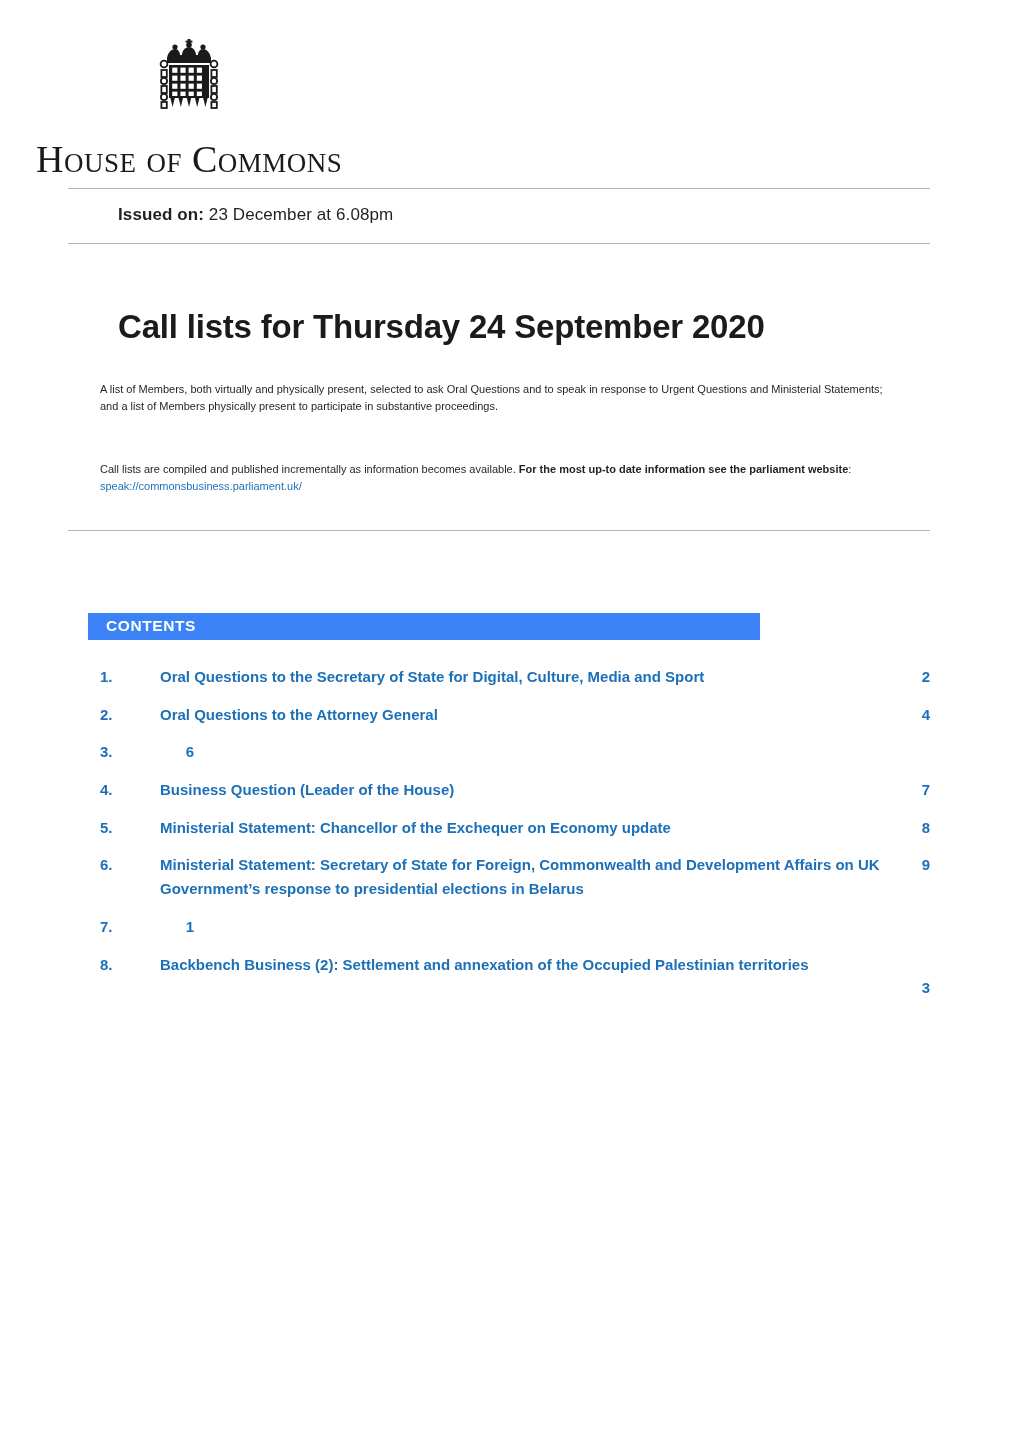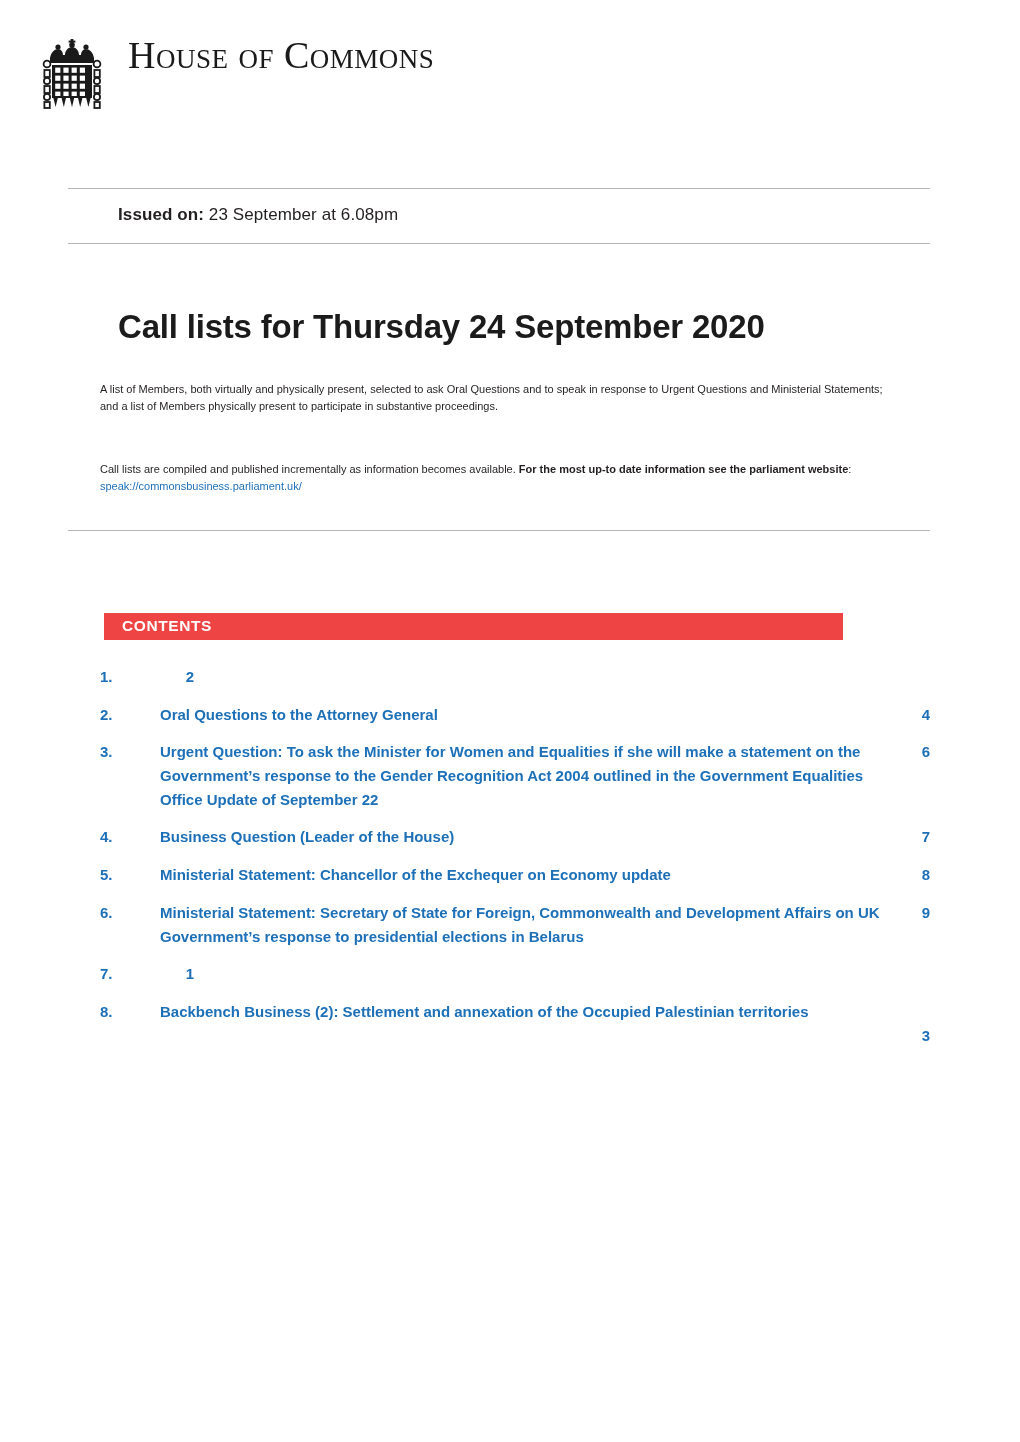--- a/index.html
+++ b/index.html
@@ -15,21 +15,23 @@
     color: #231f20;
     overflow: hidden;
   }
 
   
   .masthead {
     position: absolute;
     left: 36px;
     top: 36px;
     display: flex;
+    align-items: center;
     gap: 20px;
+    flex-direction: column;
   }
   .portcullis {
     width: 72px;
     height: 84px;
     display: block;
   }
   .masthead-title {
     font-family: "Liberation Serif", "DejaVu Serif", serif;
     font-size: 38px;
     letter-spacing: 0.5px;
@@ -93,25 +95,25 @@
   #intro-2 { top: 450px; }
   .intro b { font-weight: bold; }
   .url-link {
     color: #2272bb;
     text-decoration: none;
   }
 
   
   .contents-bar {
     position: absolute;
-    left: 104px;
+    left: 88px;
     top: 613px;
-    width: 739px;
+    width: 672px;
     height: 27px;
-    background: #ef4444;
+    background: #3b82f6;
   }
   .contents-bar-label {
     position: absolute;
     left: 18px;
     top: 4px;
     color: #ffffff;
     font-size: 15.5px;
     font-weight: bold;
     letter-spacing: 0.6px;
   }
@@ -225,48 +227,48 @@
       </g>
     </svg>
   </span>
   <div class="masthead-title"><span>H</span><span class="sc-small">OUSE</span>&nbsp;<span class="sc-small">OF</span>&nbsp;<span>C</span><span class="sc-small">OMMONS</span></div>
 </div>
 
 <div class="rule" id="rule-top"></div>
 <div class="rule" id="rule-mid"></div>
 <div class="rule" id="rule-bottom"></div>
 
-<div class="issued-line"><span class="issued-label">Issued on:</span><span> 23 September at 6.08pm</span></div>
+<div class="issued-line"><span class="issued-label">Issued on:</span><span> 23 December at 6.08pm</span></div>
 
 <h1 class="doc-title">Call lists for Thursday 24 September 2020</h1>
 
 <p class="intro" id="intro-1">A list of Members, both virtually and physically present, selected to ask Oral Questions and to speak in response to Urgent Questions and Ministerial Statements; and a list of Members physically present to participate in substantive proceedings.</p>
 
 <p class="intro" id="intro-2"><span>Call lists are compiled and published incrementally as information becomes available. </span><b>For the most up-to date information see the parliament website</b><span>: </span><a class="url-link" href="#">speak://commonsbusiness.parliament.uk/</a></p>
 
 <div class="contents-bar">
   <span class="contents-bar-label">CONTENTS</span>
 </div>
 
 <div class="contents-list">
 
   <div class="toc-row">
     <span class="toc-num">1.</span>
+    <span class="toc-label">Oral Questions to the Secretary of State for Digital, Culture, Media and Sport</span>
     <span class="toc-page">2</span>
   </div>
 
   <div class="toc-row">
     <span class="toc-num">2.</span>
     <span class="toc-label">Oral Questions to the Attorney General</span>
     <span class="toc-page">4</span>
   </div>
 
   <div class="toc-row">
     <span class="toc-num">3.</span>
-    <span class="toc-label">Urgent Question: To ask the Minister for Women and Equalities if she will make a statement on the Government’s response to the Gender Recognition Act 2004 outlined in the Government Equalities Office Update of September 22</span>
     <span class="toc-page">6</span>
   </div>
 
   <div class="toc-row">
     <span class="toc-num">4.</span>
     <span class="toc-label">Business Question (Leader of the House)</span>
     <span class="toc-page">7</span>
   </div>
 
   <div class="toc-row">

